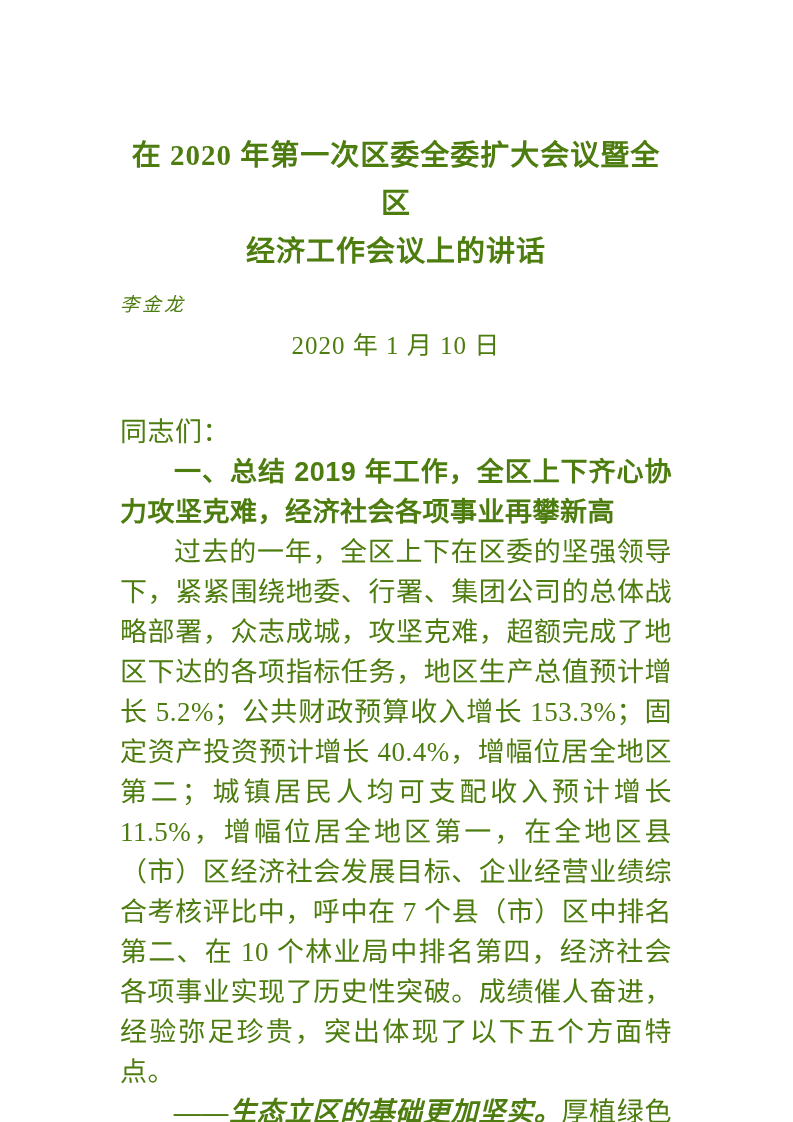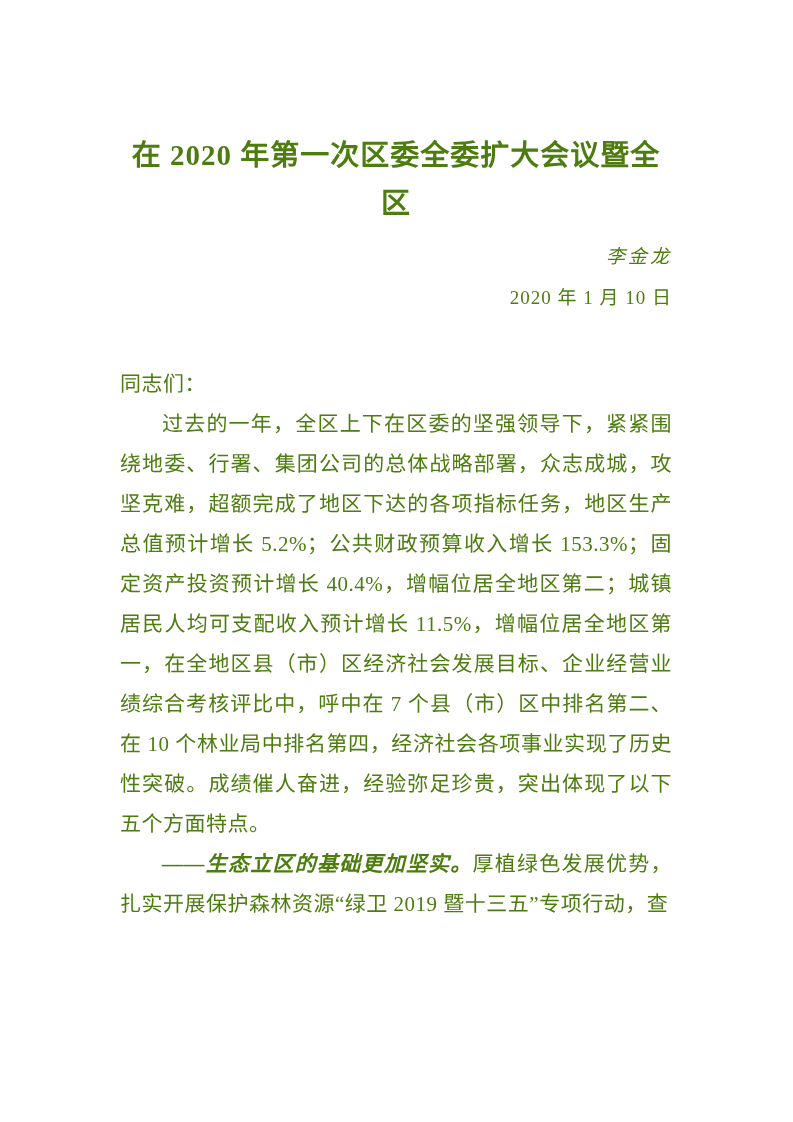--- a/index.html
+++ b/index.html
@@ -27,37 +27,37 @@
     line-height: 48px;
     text-align: center;
     letter-spacing: 1px;
     font-family: "Liberation Serif", "DejaVu Serif", serif;
   }
   .doc-title .title-line { display: block; }
   .author-line {
     margin-top: 19px;
     font-size: 19px;
     line-height: 22px;
-    text-align: right;
+    text-align: left;
     font-style: italic; 
     letter-spacing: 3px;
   }
   .date-line {
     margin-top: 19px;
-    font-size: 19px;
+    font-size: 25px;
     line-height: 22px;
-    text-align: right;
+    text-align: center;
     letter-spacing: 1px;
   }
   .doc-body {
     margin-top: 55px;
   }
   .doc-body p {
     margin: 0;
-    font-size: 21px;
+    font-size: 27px;
     line-height: 40px;
     text-align: justify;
     text-justify: inter-ideograph;
     letter-spacing: 0.5px;
   }
   .indent {
     text-indent: 2em;
   }
   .section-heading {
     font-weight: bold;
@@ -70,31 +70,33 @@
   }
 </style>
 </head>
 <body>
 
 <div class="page">
   <div class="content">
 
     <h1 class="doc-title">
       <span class="title-line">在 2020 年第一次区委全委扩大会议暨全区</span>
+      <span class="title-line">经济工作会议上的讲话</span>
     </h1>
 
     <div class="author-line">李金龙</div>
 
     <div class="date-line">2020 年 1 月 10 日</div>
 
     <div class="doc-body">
 
       <p>同志们：</p>
 
 
+      <p class="indent section-heading">一、总结 2019 年工作，全区上下齐心协力攻坚克难，经济社会各项事业再攀新高</p>
 
       <p class="indent">过去的一年，全区上下在区委的坚强领导下，紧紧围绕地委、行署、集团公司的总体战略部署，众志成城，攻坚克难，超额完成了地区下达的各项指标任务，地区生产总值预计增长 5.2%；公共财政预算收入增长 153.3%；固定资产投资预计增长 40.4%，增幅位居全地区第二；城镇居民人均可支配收入预计增长 11.5%，增幅位居全地区第一，在全地区县（市）区经济社会发展目标、企业经营业绩综合考核评比中，呼中在 7 个县（市）区中排名第二、在 10 个林业局中排名第四，经济社会各项事业实现了历史性突破。成绩催人奋进，经验弥足珍贵，突出体现了以下五个方面特点。</p>
 
       <p class="indent">
         <span class="kai-lead">——生态立区的基础更加坚实。</span><span>厚植绿色发展优势，扎实开展保护森林资源“绿卫 2019 暨十三五”专项行动，查</span>
       </p>
 
     </div>
   </div>
 </div>

